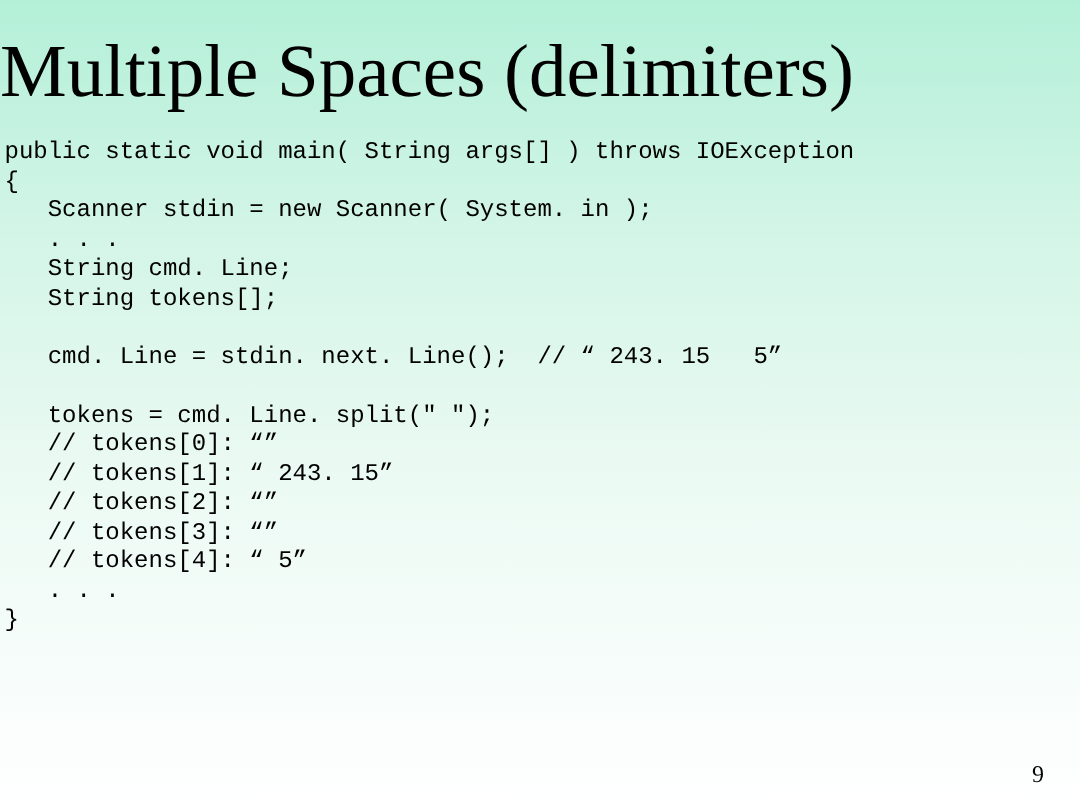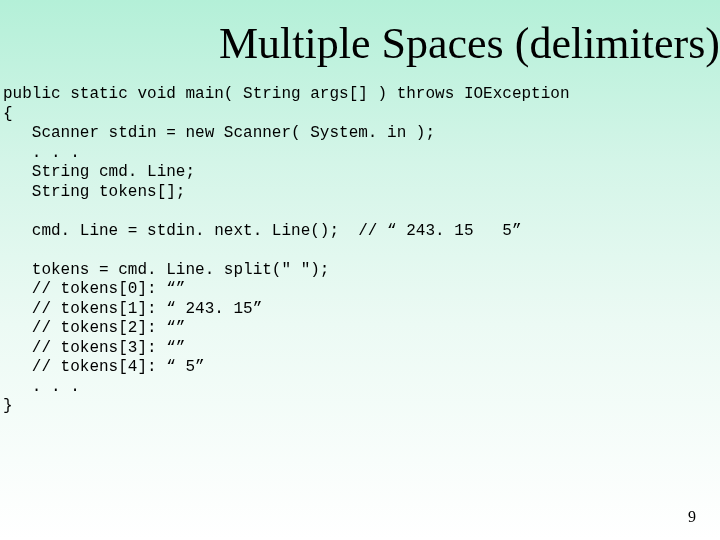--- a/index.html
+++ b/index.html
@@ -3,22 +3,22 @@
 <meta charset="utf-8">
 <style>
   * { margin: 0; padding: 0; box-sizing: border-box; }
   html, body { width: 720px; height: 540px; overflow: hidden; }
   body {
     background: linear-gradient(to bottom, #b4f0d8 0%, #d4f5e8 30%, #ecfaf4 60%, #ffffff 100%);
     font-family: "Times New Roman", Times, serif;
     position: relative;
   }
   .title {
-    font-size: 44px;
-    text-align: right;
+    font-size: 50px;
+    text-align: left;
     padding-top: 18px;
     color: #000;
     font-weight: normal;
   }
   .code {
     font-family: "Courier New", Courier, monospace;
     font-size: 16px;
     white-space: pre;
     color: #000;
     padding: 16px 10px 0 3px;

